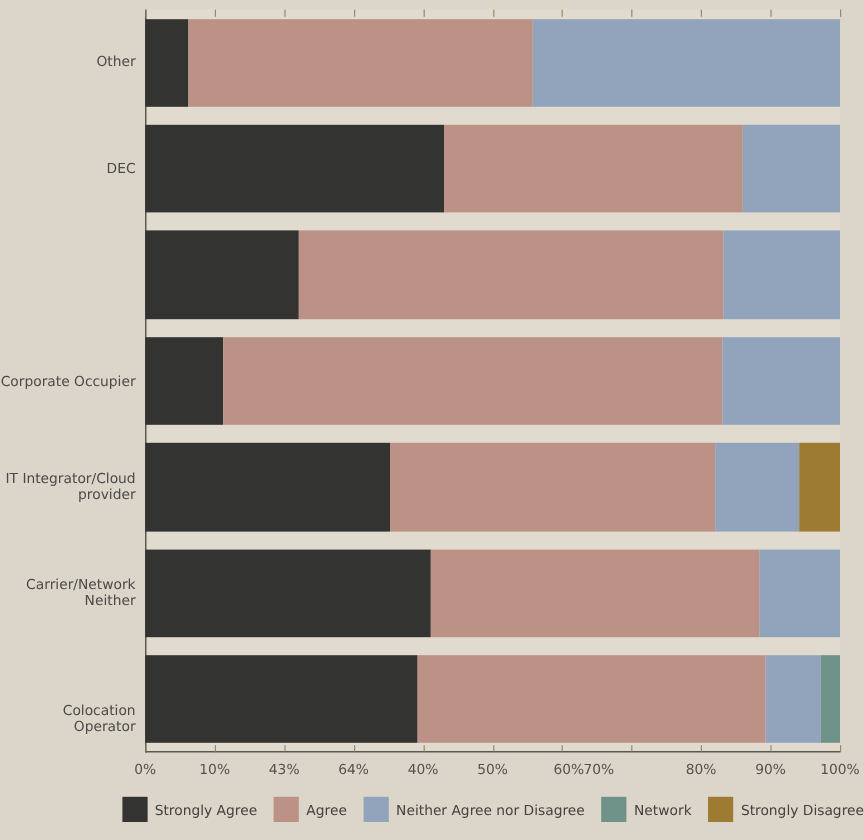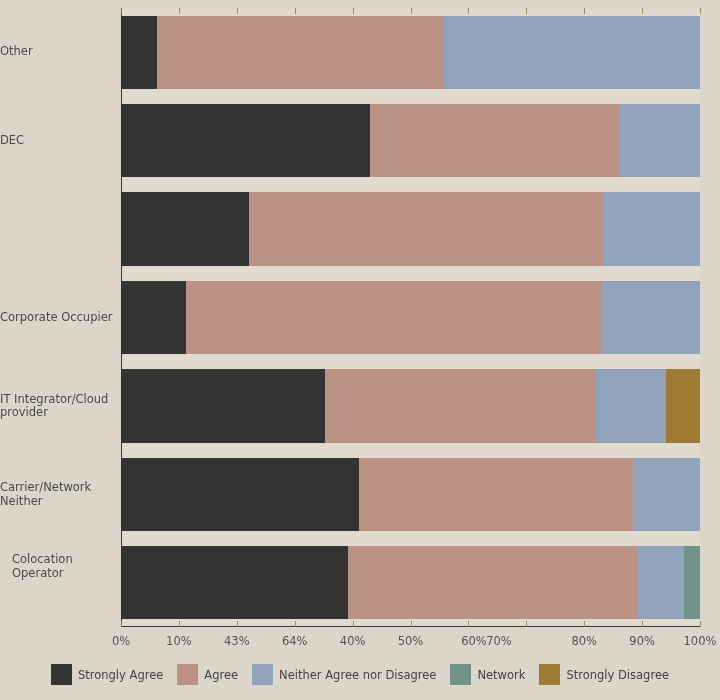--- a/index.html
+++ b/index.html
@@ -63,20 +63,21 @@
     width: 100%;
     display: flex;
   }
   .seg {
     height: 100%;
   }
   
   .ylabel {
     position: absolute;
     right: 712px;
+    text-align: right;
     width: 200px;
     color: #4a4a48;
     font-size: 11.5px;
     line-height: 13.5px;
     transform: translateY(-50%);
   }
   #ylabels {
     position: absolute;
     left: 0;
     top: 0;
@@ -98,21 +99,21 @@
     font-size: 11.5px;
     white-space: nowrap;
   }
   
   #legend {
     position: absolute;
     left: 0;
     top: 664px;
     width: 720px;
     display: flex;
-    justify-content: center;
+    justify-content: flex-end;
     align-items: center;
     gap: 0px;
   }
   .legend-item {
     display: flex;
     align-items: center;
     margin-right: 14px;
   }
   .legend-item:last-child { margin-right: 0; }
   .legend-swatch {
@@ -195,21 +196,21 @@
         </div>
         <div class="bar-row" style="top: 7.51643px; height: 73.3957px;">
           <div class="seg" title="Other — Strongly Agree: 6.3%" style="width: 36.477px; background: rgb(51, 51, 49);"></div>
           <div class="seg" title="Other — Agree: 49.5%" style="width: 286.605px; background: rgb(189, 146, 134);"></div>
           <div class="seg" title="Other — Neither Agree nor Disagree: 44.2%" style="width: 255.918px; background: rgb(146, 163, 188);"></div>
         </div>
       </div>
   </div>
 
   <div id="ylabels">
-      <div class="ylabel" style="top: 566px; margin-left: 12px;">Colocation Operator</div>
+      <div class="ylabel" style="top: 599px;">Colocation Operator</div>
       <div class="ylabel" style="top: 494.357px;">Carrier/Network Neither</div>
       <div class="ylabel" style="top: 405.929px;">IT Integrator/Cloud provider</div>
       <div class="ylabel" style="top: 317.5px;">Corporate Occupier</div>
       <div class="ylabel" style="top: 140.643px;">DEC</div>
       <div class="ylabel" style="top: 52.2143px;">Other</div>
     </div>
   <div id="xlabels">
       <div class="xtick" style="left: 121px;">0%</div>
       <div class="xtick" style="left: 178.9px;">10%</div>
       <div class="xtick" style="left: 236.8px;">43%</div>

